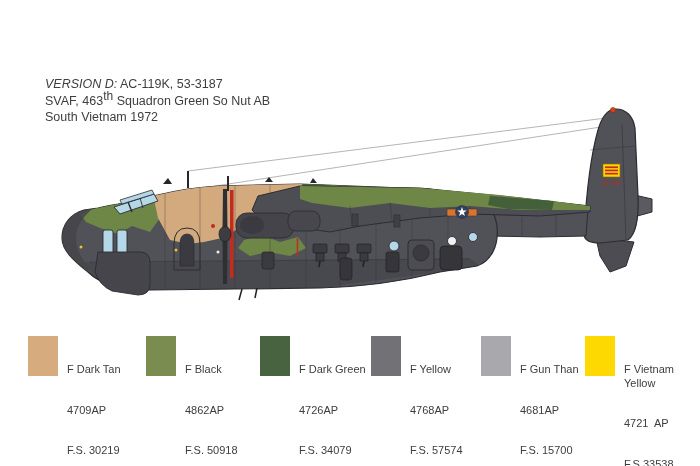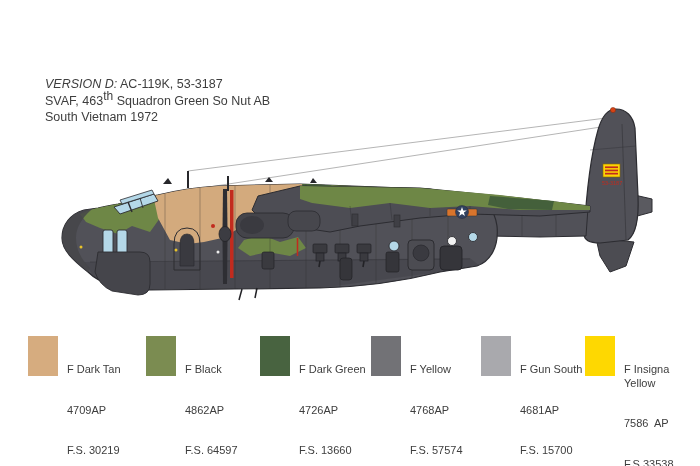--- a/index.html
+++ b/index.html
@@ -218,50 +218,50 @@
         <div>F Dark Tan</div>
         <div>4709AP</div>
         <div>F.S. 30219</div>
       </div>
     </div>
     <div class="legend-item li-1">
       <div class="swatch" style="background: rgb(123, 140, 81);"></div>
       <div class="legend-text">
         <div>F Black</div>
         <div>4862AP</div>
-        <div>F.S. 64597</div>
+        <div>F.S. 50918</div>
       </div>
     </div>
     <div class="legend-item li-2">
       <div class="swatch" style="background: rgb(72, 99, 64);"></div>
       <div class="legend-text">
         <div>F Dark Green</div>
         <div>4726AP</div>
-        <div>F.S. 13660</div>
+        <div>F.S. 34079</div>
       </div>
     </div>
     <div class="legend-item li-3">
       <div class="swatch" style="background: rgb(114, 114, 118);"></div>
       <div class="legend-text">
         <div>F Yellow</div>
         <div>4768AP</div>
         <div>F.S. 57574</div>
       </div>
     </div>
     <div class="legend-item li-4">
       <div class="swatch" style="background: rgb(169, 169, 173);"></div>
       <div class="legend-text">
-        <div>F Gun South</div>
+        <div>F Gun Than</div>
         <div>4681AP</div>
         <div>F.S. 15700</div>
       </div>
     </div>
     <div class="legend-item li-5">
       <div class="swatch" style="background: rgb(254, 216, 1);"></div>
       <div class="legend-text">
-        <div>F Insigna Yellow</div>
-        <div>7586  AP</div>
+        <div>F Vietnam Yellow</div>
+        <div>4721  AP</div>
         <div>F.S.33538</div>
       </div>
     </div>
   </div>
 
 </div>
 
 </body></html>

